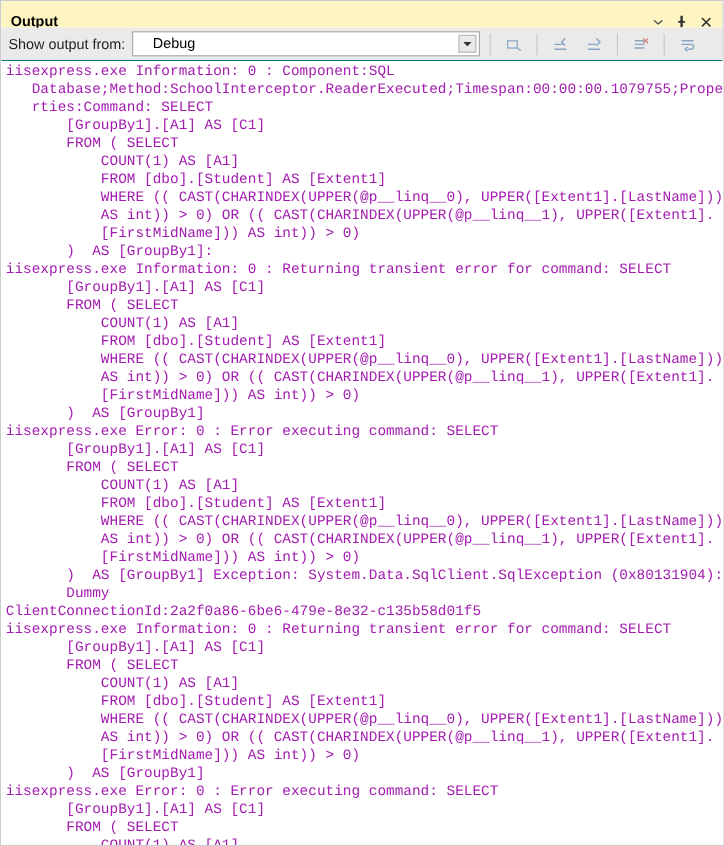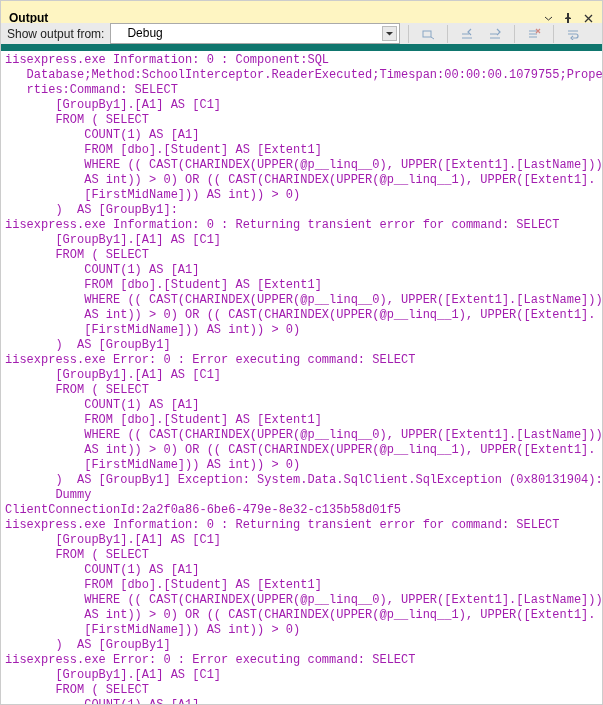--- a/index.html
+++ b/index.html
@@ -25,21 +25,21 @@
   }
   .title-bar .title { flex: 1; font-weight: 600; color: #000; }
   .title-bar .win-btn {
     width: 20px; height: 18px;
     display: flex; align-items: center; justify-content: center;
     color: #333;
   }
   .title-bar .win-btn svg { display:block; }
   .toolbar {
     background: #eaeaea;
-    border-bottom: 7px solid #0f766e;
+    border-bottom: 1px solid #0f766e;
     height: 28px;
     display: flex;
     align-items: center;
     padding: 0 6px;
     gap: 6px;
   }
   .toolbar-label {
     color: #222;
     font-size: 12px;
     white-space: nowrap;

